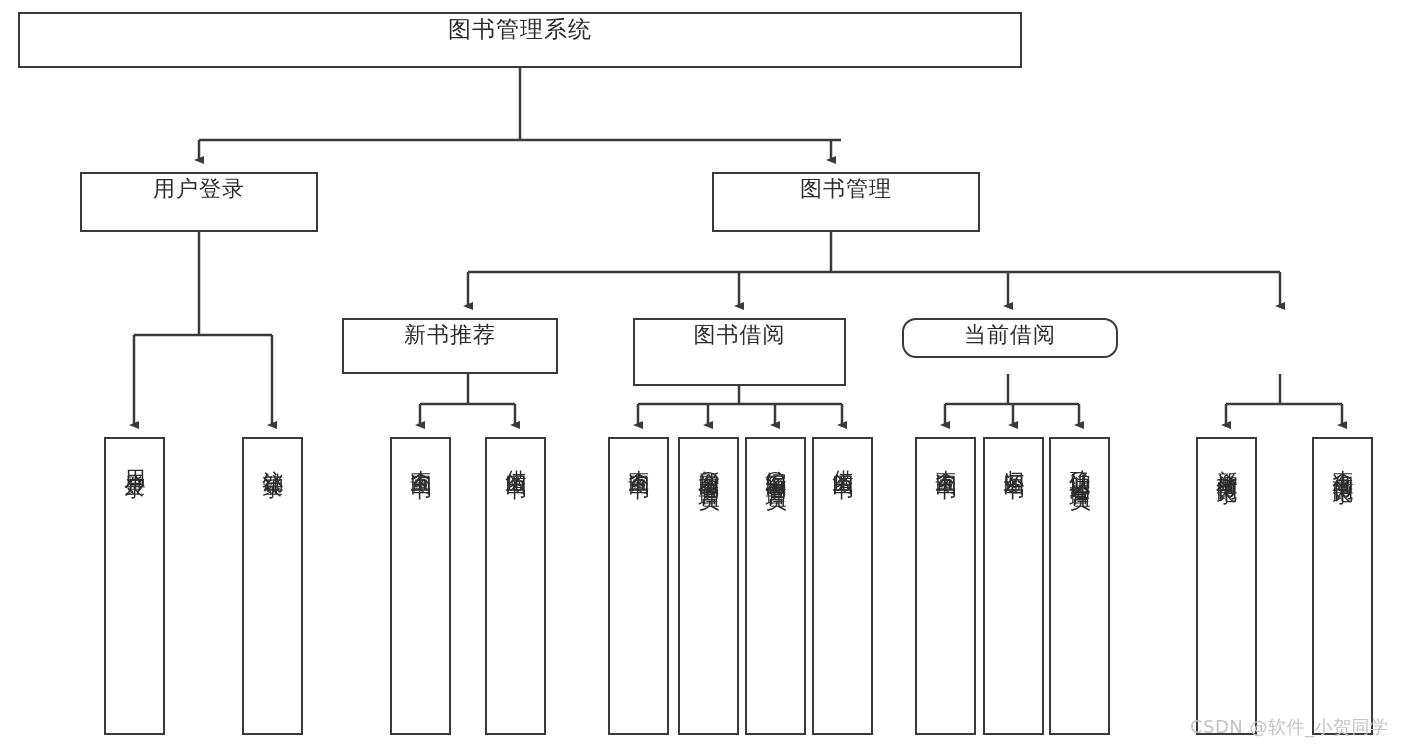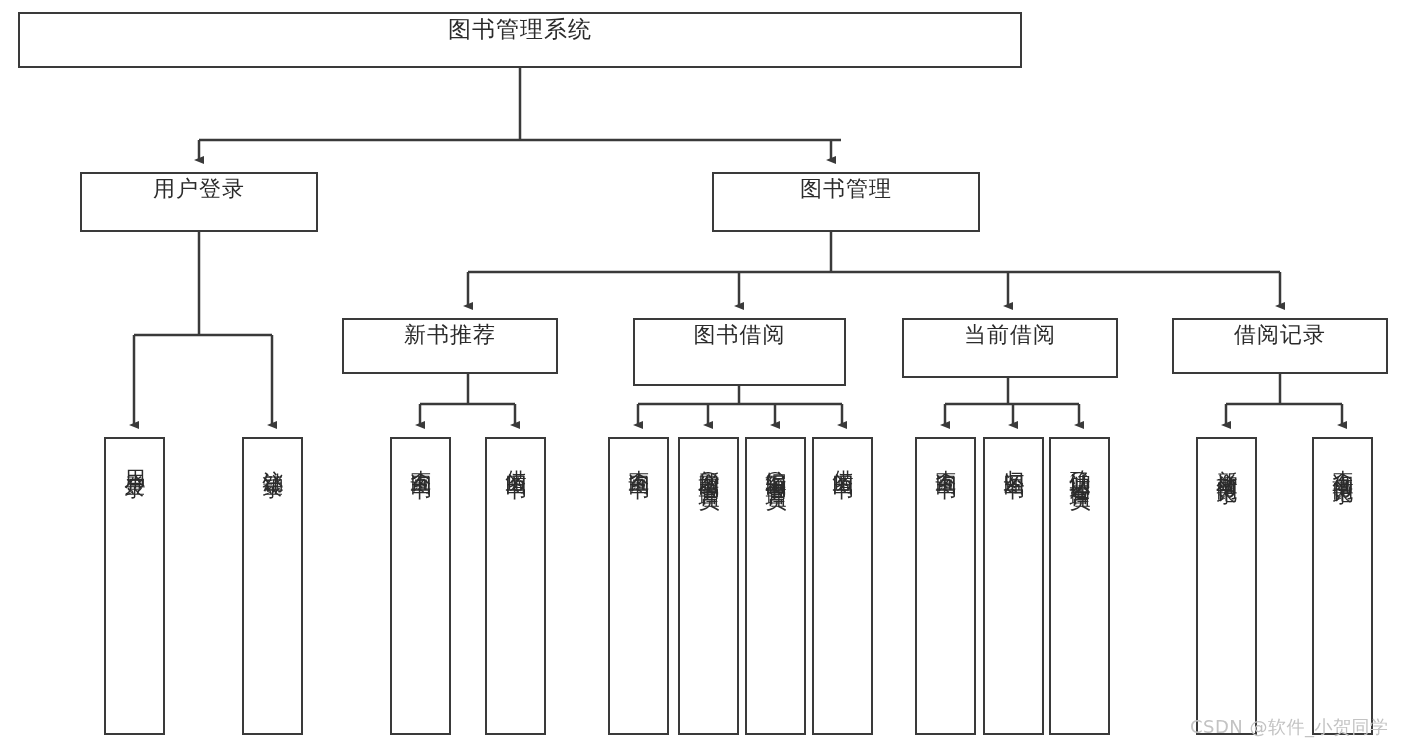--- a/index.html
+++ b/index.html
@@ -129,25 +129,22 @@
   <div class="node horiz" id="n-l2-1" style="left: 712px; top: 172px; width: 268px; height: 60px;">
     <span>图书管理</span>
   </div>
 
   <div class="node horiz" id="n-l3-0" style="left: 342px; top: 318px; width: 216px; height: 56px;">
     <span>新书推荐</span>
   </div>
   <div class="node horiz" id="n-l3-1" style="left: 633px; top: 318px; width: 213px; height: 68px;">
     <span>图书借阅</span>
   </div>
-  <div class="node horiz" id="n-l3-2" style="left: 902px; top: 318px; width: 216px; height: 60px;">
+  <div class="node horiz" id="n-l3-2" style="left: 902px; top: 318px; width: 216px; height: 40px; border-radius: 14px;">
     <span>当前借阅</span>
-  </div>
-  <div class="node horiz" id="n-l3-3" style="left: 1172px; top: 318px; width: 216px; height: 56px;">
-    <span>借阅记录</span>
   </div>
 
   <div class="node vert" id="n-lf-0" style="left: 104px; top: 437px; width: 61px; height: 298px;">
     <span class="vtext">用户登录</span>
   </div>
   <div class="node vert" id="n-lf-1" style="left: 242px; top: 437px; width: 61px; height: 298px;">
     <span class="vtext">注销登录</span>
   </div>
   <div class="node vert" id="n-lf-2" style="left: 390px; top: 437px; width: 61px; height: 298px;">
     <span class="vtext">查询图书</span>

